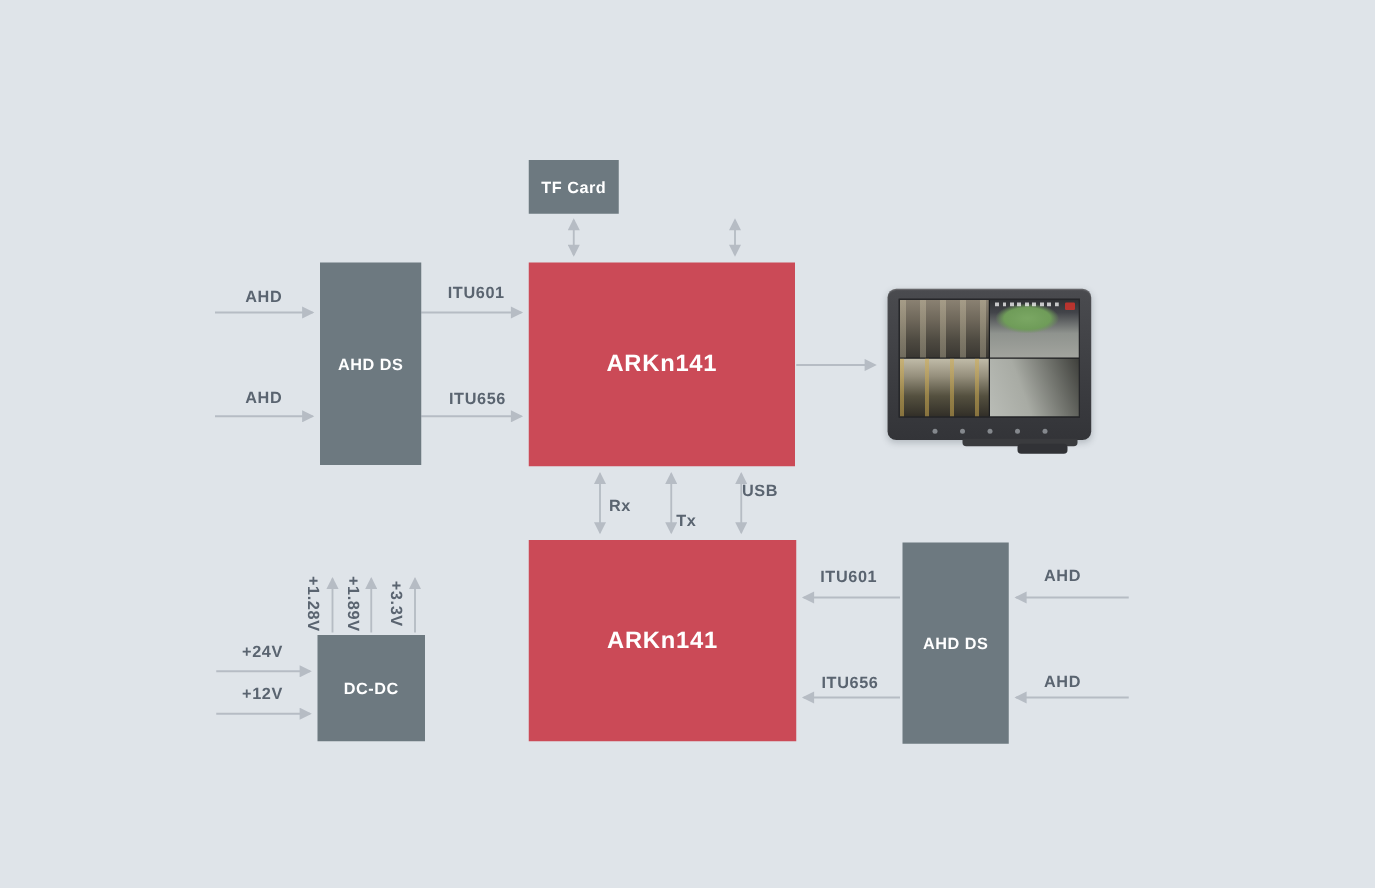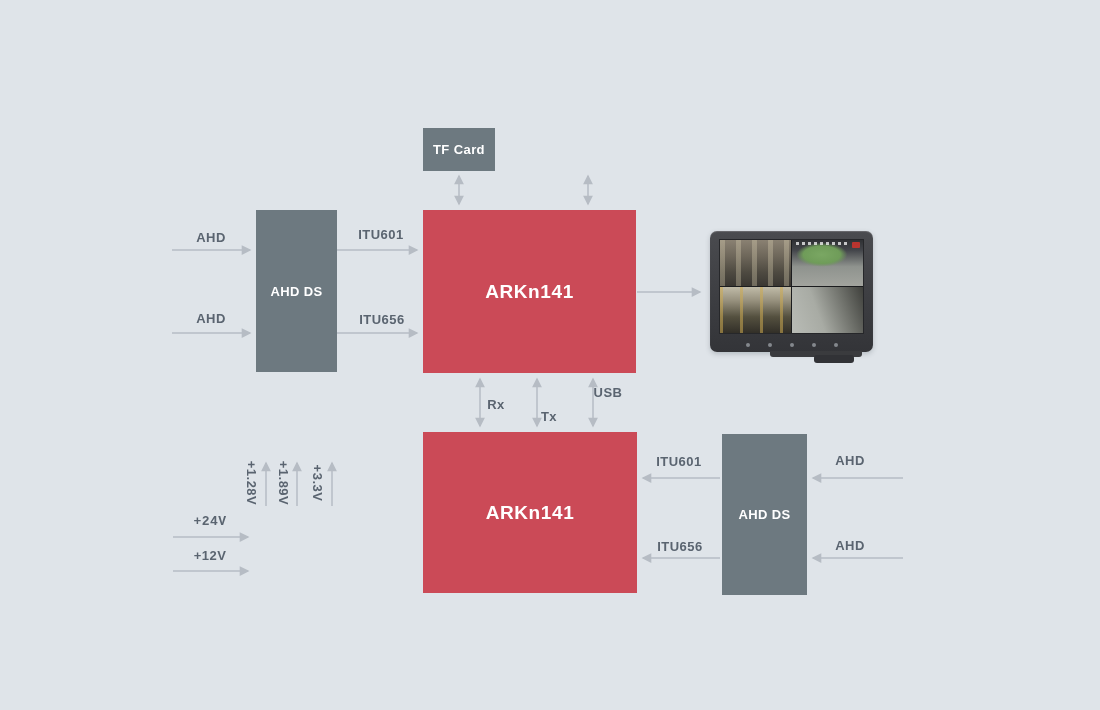--- a/index.html
+++ b/index.html
@@ -104,33 +104,36 @@
     </div>
   <div class="block red b-ark-top">
       <span>ARKn141</span>
     </div>
   <div class="block red b-ark-bottom">
       <span>ARKn141</span>
     </div>
   <div class="block gray b-ahdds-bottom">
       <span>AHD DS</span>
     </div>
+  <div class="block gray b-dcdc">
+      <span>DC-DC</span>
+    </div>
 
   <div class="lbl" style="left:211px;top:237px;">AHD</div>
   <div class="lbl" style="left:211px;top:318px;">AHD</div>
   <div class="lbl" style="left:381px;top:234px;">ITU601</div>
   <div class="lbl" style="left:382px;top:319px;">ITU656</div>
   <div class="lbl" style="left:467px;top:404px;margin-left:29px;">Rx</div>
   <div class="lbl" style="left:549px;top:404px;margin-top:12px;">Tx</div>
   <div class="lbl" style="left:608px;top:392px;">USB</div>
   <div class="lbl" style="left:679px;top:461px;">ITU601</div>
   <div class="lbl" style="left:680px;top:546px;">ITU656</div>
   <div class="lbl" style="left:850px;top:460px;">AHD</div>
   <div class="lbl" style="left:850px;top:545px;">AHD</div>
-  <div class="lbl" style="left:210px;top:521px;font-family:Liberation Mono, monospace;">+24V</div>
+  <div class="lbl" style="left:210px;top:521px;">+24V</div>
   <div class="lbl" style="left:210px;top:555px;text-align:center;">+12V</div>
   <div class="lbl vert" style="left:251px;top:483px;">+1.28V</div>
   <div class="lbl vert" style="left:283px;top:483px;">+1.89V</div>
   <div class="lbl vert" style="left:317px;top:483px;">+3.3V</div>
 
   <div class="monitor">
     <div class="screen">
       <div class="quad q-tl"></div>
       <div class="quad q-tr">
         <div class="ts-strip"></div>

